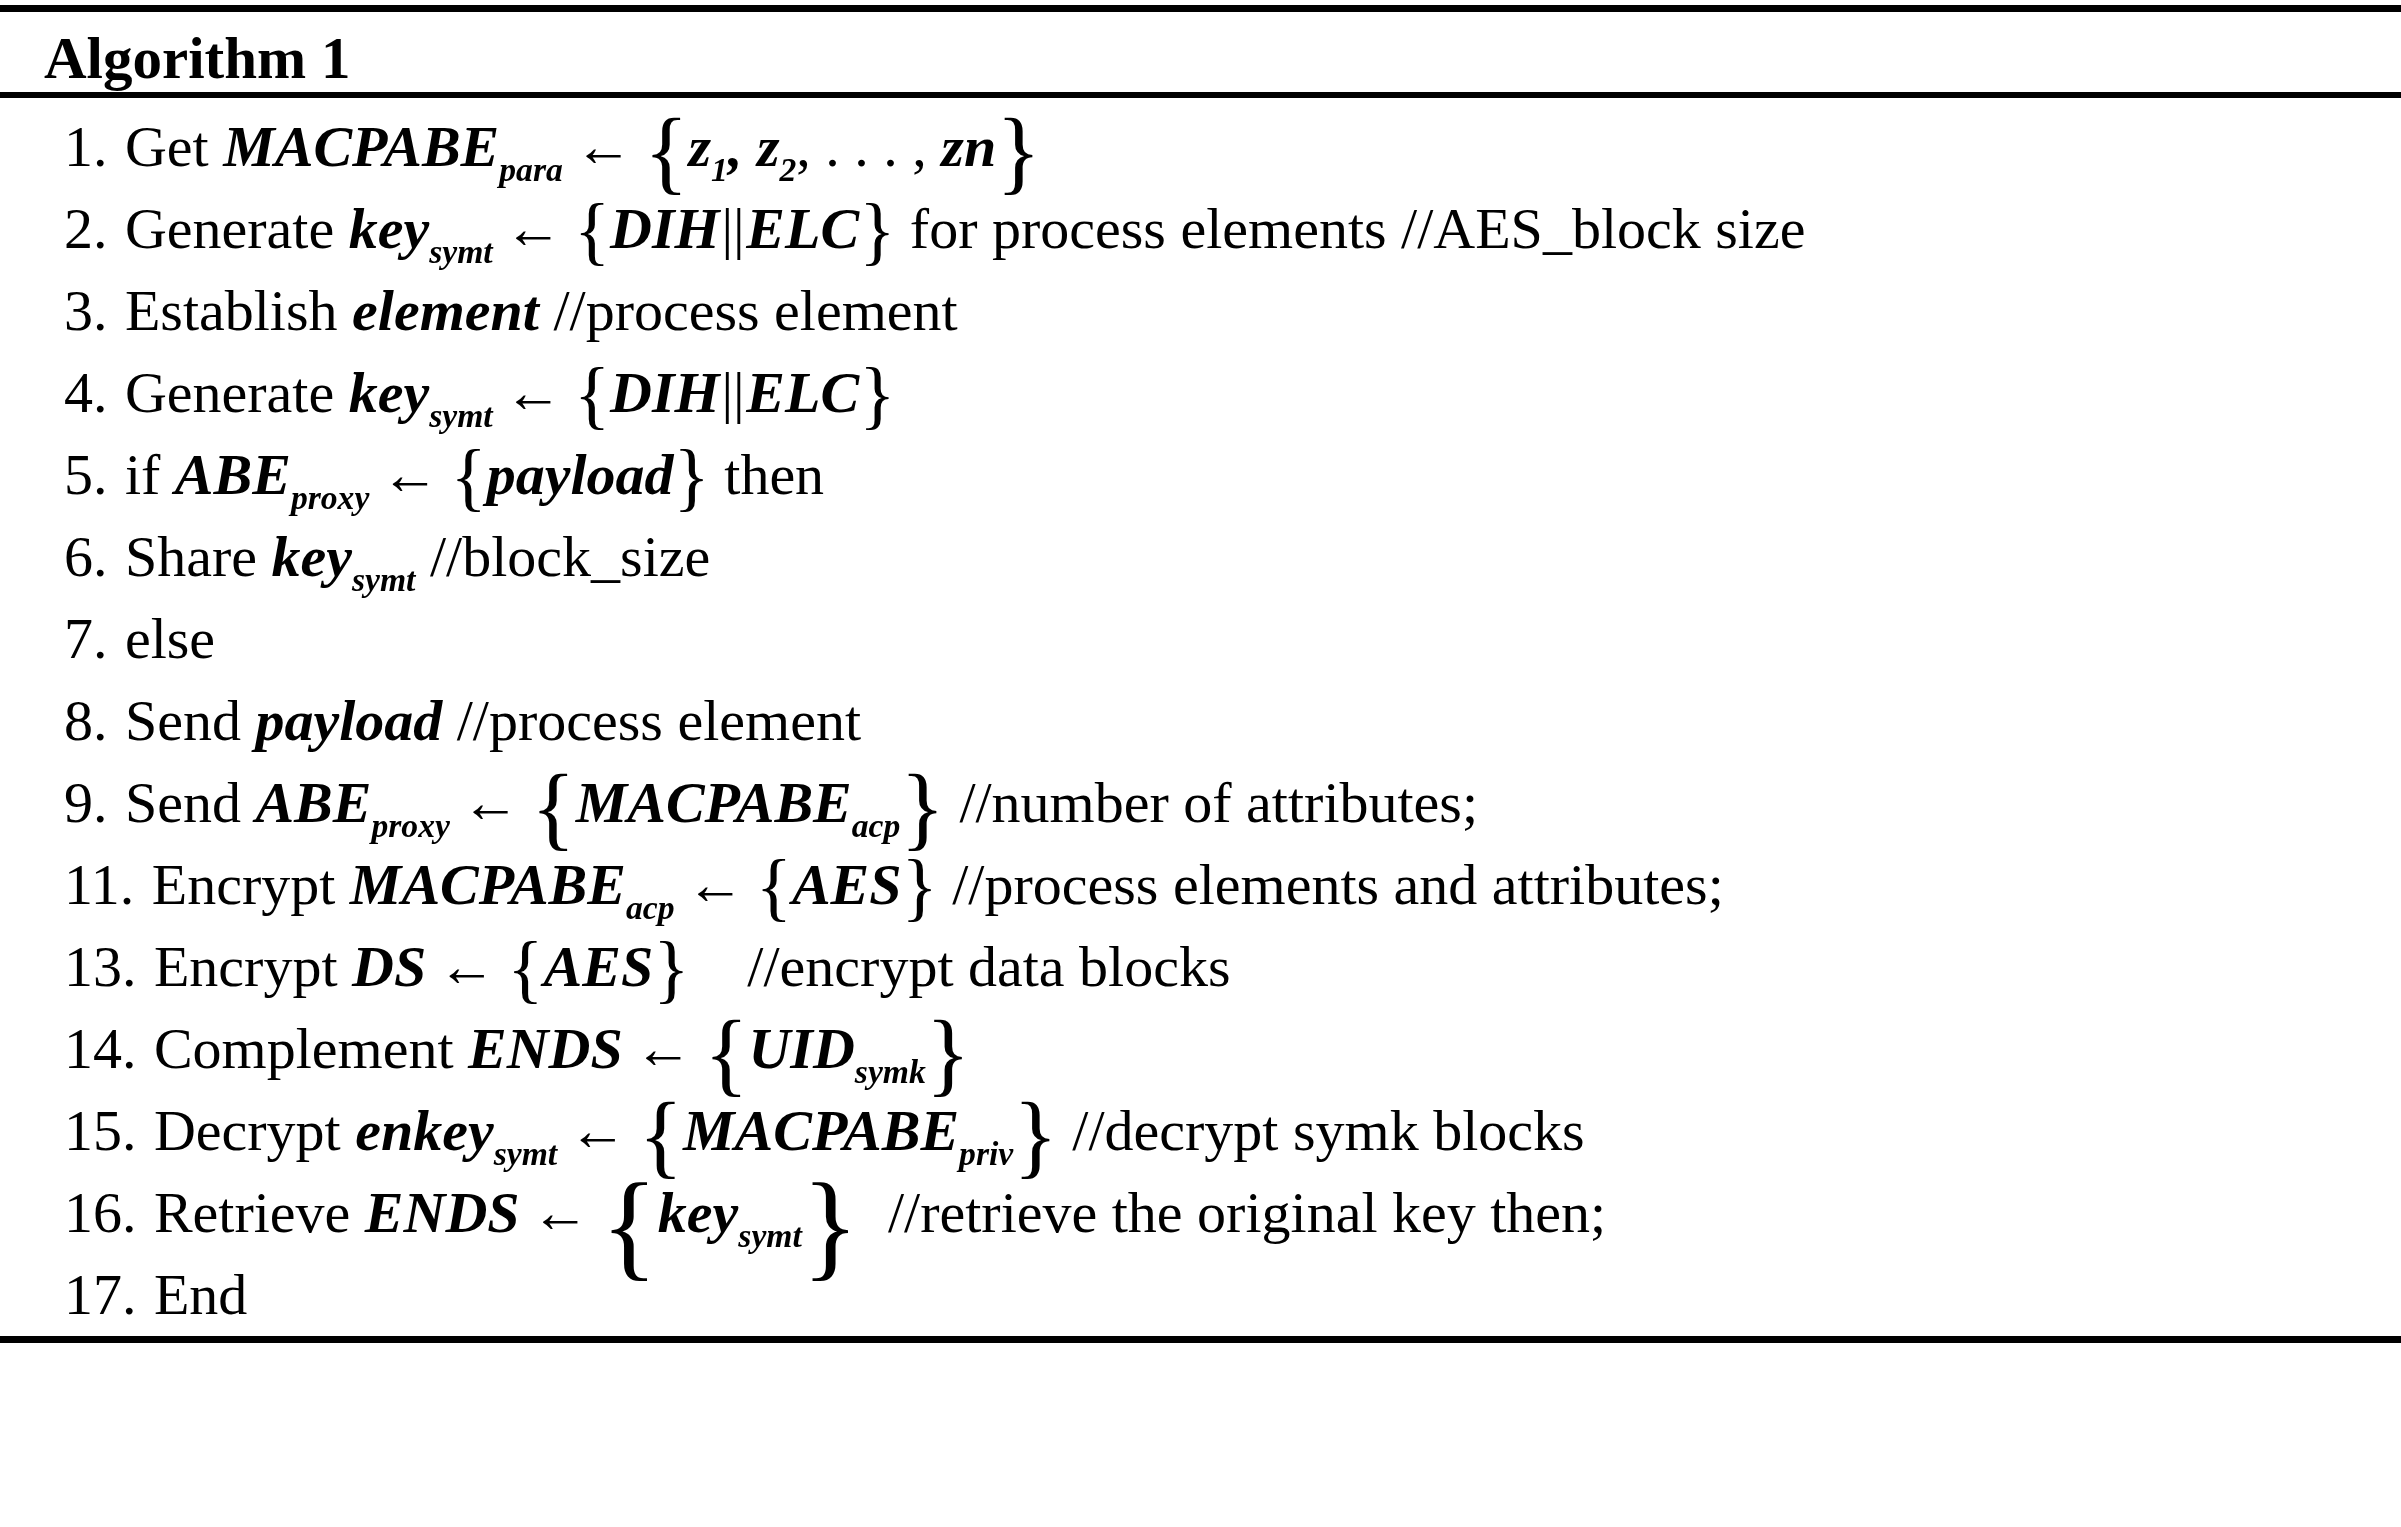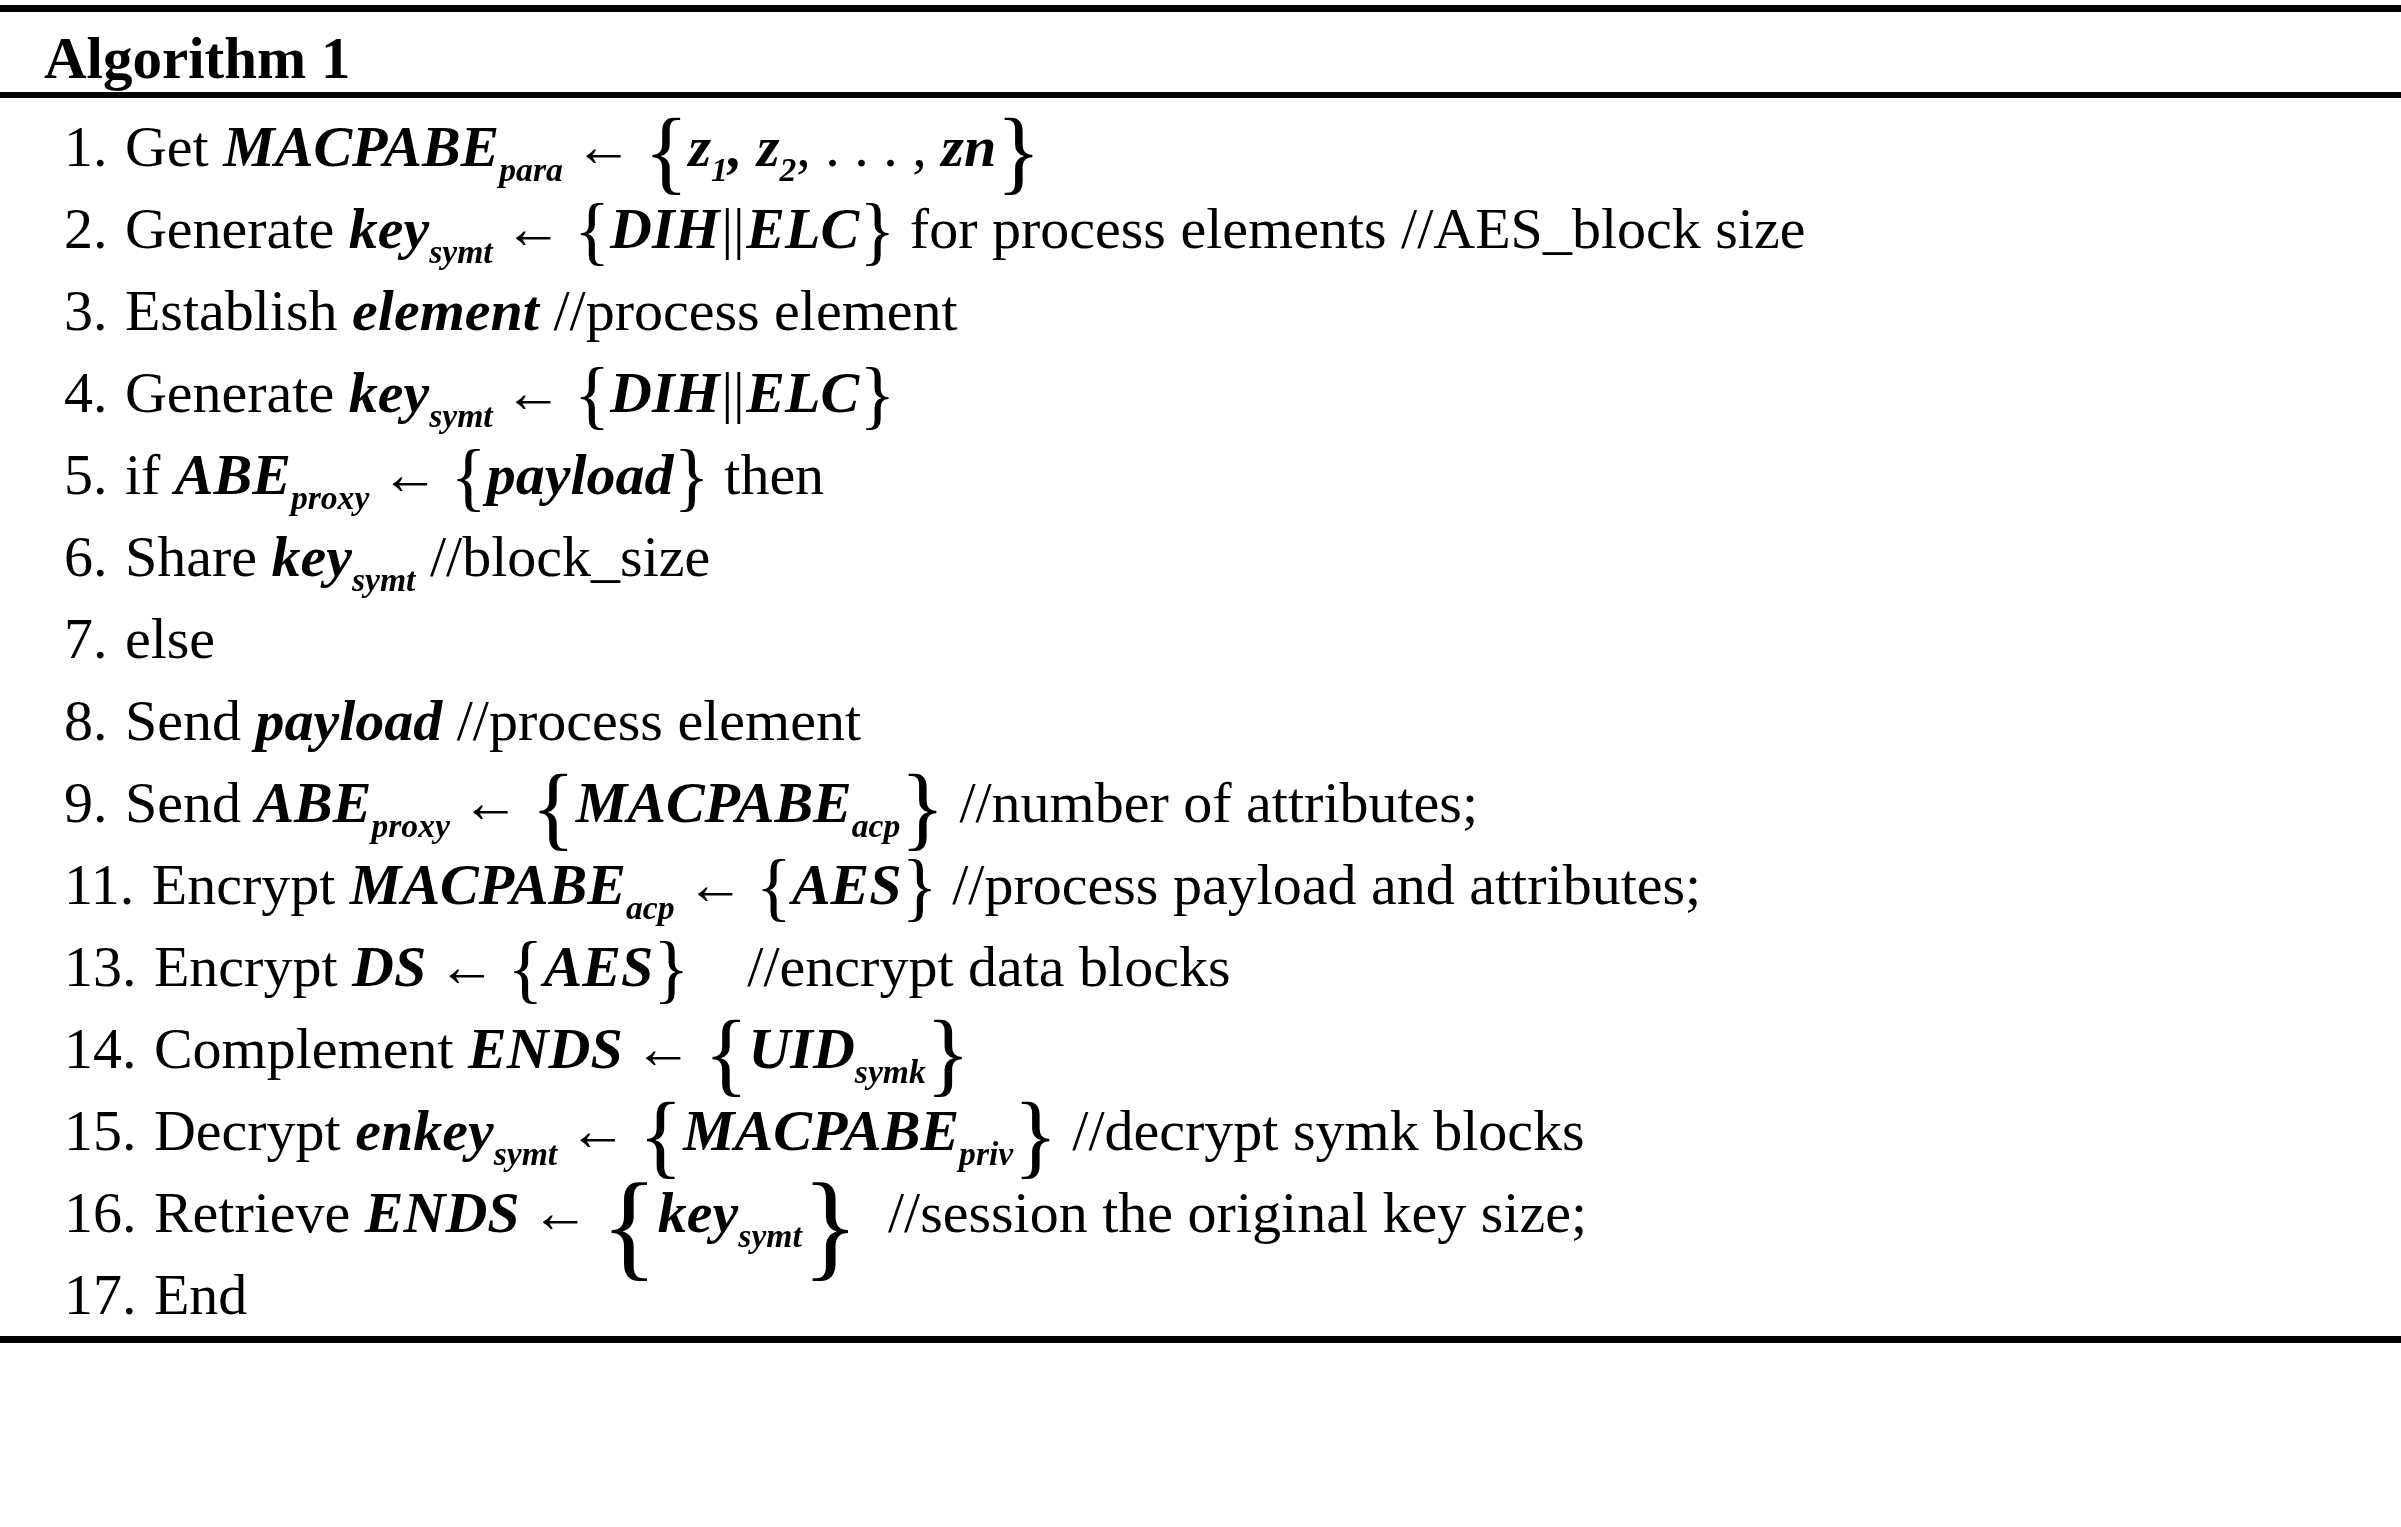--- a/index.html
+++ b/index.html
@@ -79,22 +79,22 @@
   <div class="code">
       <div class="line"><span class="num">1.</span><span class="seg-plain">Get </span><span class="seg-var">MACPABE</span><span class="seg-sub">para</span><span class="seg-arrow">←</span><span class="seg-brace-big">{</span><span class="seg-var">z</span><span class="seg-sub">1</span><span class="seg-var">, </span><span class="seg-var">z</span><span class="seg-sub">2</span><span class="seg-plain">, . . . , </span><span class="seg-var">zn</span><span class="seg-brace-big">}</span></div>
       <div class="line"><span class="num">2.</span><span class="seg-plain">Generate </span><span class="seg-var">key</span><span class="seg-sub">symt</span><span class="seg-arrow">←</span><span class="seg-brace">{</span><span class="seg-var">DIH</span><span class="seg-bars">||</span><span class="seg-var">ELC</span><span class="seg-brace">}</span><span class="seg-plain"> for process elements //AES_block size</span></div>
       <div class="line"><span class="num">3.</span><span class="seg-plain">Establish </span><span class="seg-var">element</span><span class="seg-plain"> //process element</span></div>
       <div class="line"><span class="num">4.</span><span class="seg-plain">Generate </span><span class="seg-var">key</span><span class="seg-sub">symt</span><span class="seg-arrow">←</span><span class="seg-brace">{</span><span class="seg-var">DIH</span><span class="seg-bars">||</span><span class="seg-var">ELC</span><span class="seg-brace">}</span></div>
       <div class="line"><span class="num">5.</span><span class="seg-plain">if </span><span class="seg-var">ABE</span><span class="seg-sub">proxy</span><span class="seg-arrow">←</span><span class="seg-brace">{</span><span class="seg-var">payload</span><span class="seg-brace">}</span><span class="seg-plain"> then</span></div>
       <div class="line"><span class="num">6.</span><span class="seg-plain">Share </span><span class="seg-var">key</span><span class="seg-sub">symt</span><span class="seg-plain"> //block_size</span></div>
       <div class="line"><span class="num">7.</span><span class="seg-plain">else</span></div>
       <div class="line"><span class="num">8.</span><span class="seg-plain">Send </span><span class="seg-var">payload</span><span class="seg-plain"> //process element</span></div>
       <div class="line"><span class="num">9.</span><span class="seg-plain">Send </span><span class="seg-var">ABE</span><span class="seg-sub">proxy</span><span class="seg-arrow">←</span><span class="seg-brace-big">{</span><span class="seg-var">MACPABE</span><span class="seg-sub">acp</span><span class="seg-brace-big">}</span><span class="seg-plain"> //number of attributes;</span></div>
-      <div class="line"><span class="num">11.</span><span class="seg-plain">Encrypt </span><span class="seg-var">MACPABE</span><span class="seg-sub">acp</span><span class="seg-arrow">←</span><span class="seg-brace">{</span><span class="seg-var">AES</span><span class="seg-brace">}</span><span class="seg-plain"> //process payload and attributes;</span></div>
+      <div class="line"><span class="num">11.</span><span class="seg-plain">Encrypt </span><span class="seg-var">MACPABE</span><span class="seg-sub">acp</span><span class="seg-arrow">←</span><span class="seg-brace">{</span><span class="seg-var">AES</span><span class="seg-brace">}</span><span class="seg-plain"> //process elements and attributes;</span></div>
       <div class="line"><span class="num">13.</span><span class="seg-plain">Encrypt </span><span class="seg-var">DS</span><span class="seg-arrow">←</span><span class="seg-brace">{</span><span class="seg-var">AES</span><span class="seg-brace">}</span><span class="seg-plain">    //encrypt data blocks</span></div>
       <div class="line"><span class="num">14.</span><span class="seg-plain">Complement </span><span class="seg-var">ENDS</span><span class="seg-arrow">←</span><span class="seg-brace-big">{</span><span class="seg-var">UID</span><span class="seg-sub">symk</span><span class="seg-brace-big">}</span></div>
       <div class="line"><span class="num">15.</span><span class="seg-plain">Decrypt </span><span class="seg-var">enkey</span><span class="seg-sub">symt</span><span class="seg-arrow">←</span><span class="seg-brace-big">{</span><span class="seg-var">MACPABE</span><span class="seg-sub">priv</span><span class="seg-brace-big">}</span><span class="seg-plain"> //decrypt symk blocks</span></div>
-      <div class="line"><span class="num">16.</span><span class="seg-plain">Retrieve </span><span class="seg-var">ENDS</span><span class="seg-arrow">←</span><span class="seg-brace-huge">{</span><span class="seg-var">key</span><span class="seg-sub">symt</span><span class="seg-brace-huge">}</span><span class="seg-plain">  //session the original key size;</span></div>
+      <div class="line"><span class="num">16.</span><span class="seg-plain">Retrieve </span><span class="seg-var">ENDS</span><span class="seg-arrow">←</span><span class="seg-brace-huge">{</span><span class="seg-var">key</span><span class="seg-sub">symt</span><span class="seg-brace-huge">}</span><span class="seg-plain">  //retrieve the original key then;</span></div>
       <div class="line"><span class="num">17.</span><span class="seg-plain">End</span></div>
     </div>
   <div class="rule rule-bottom"></div>
 </div>
 
 
 </body></html>

